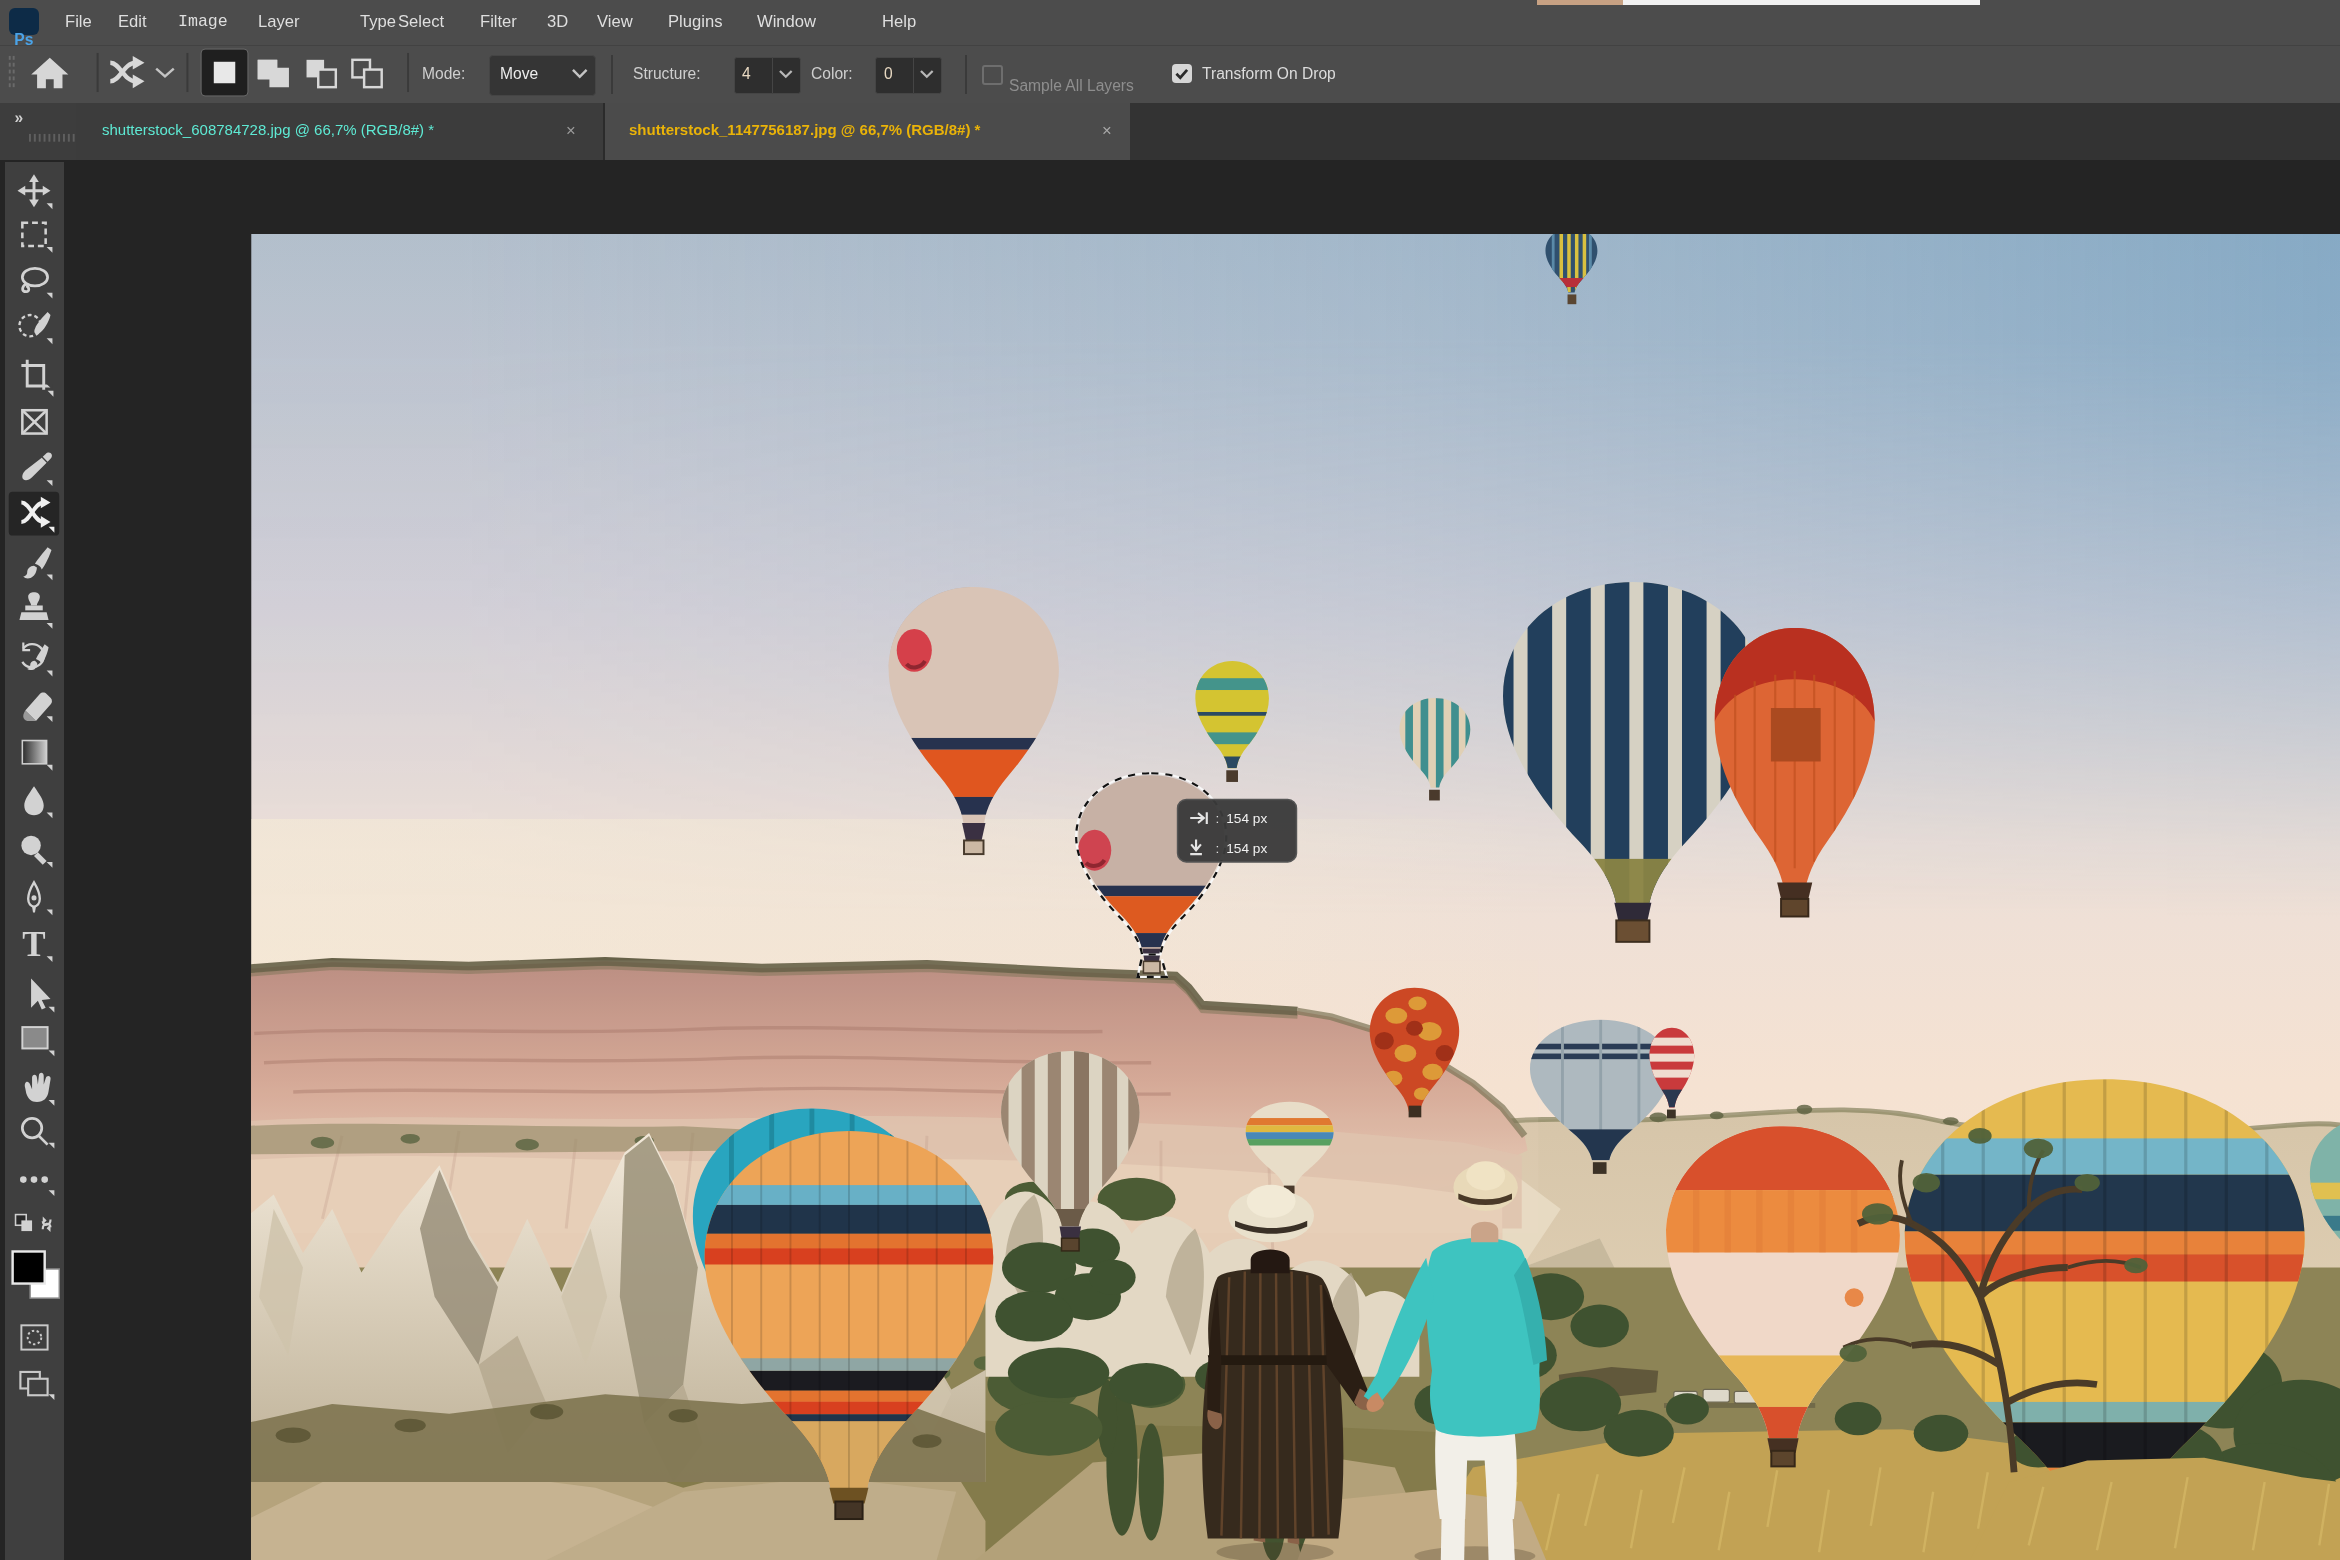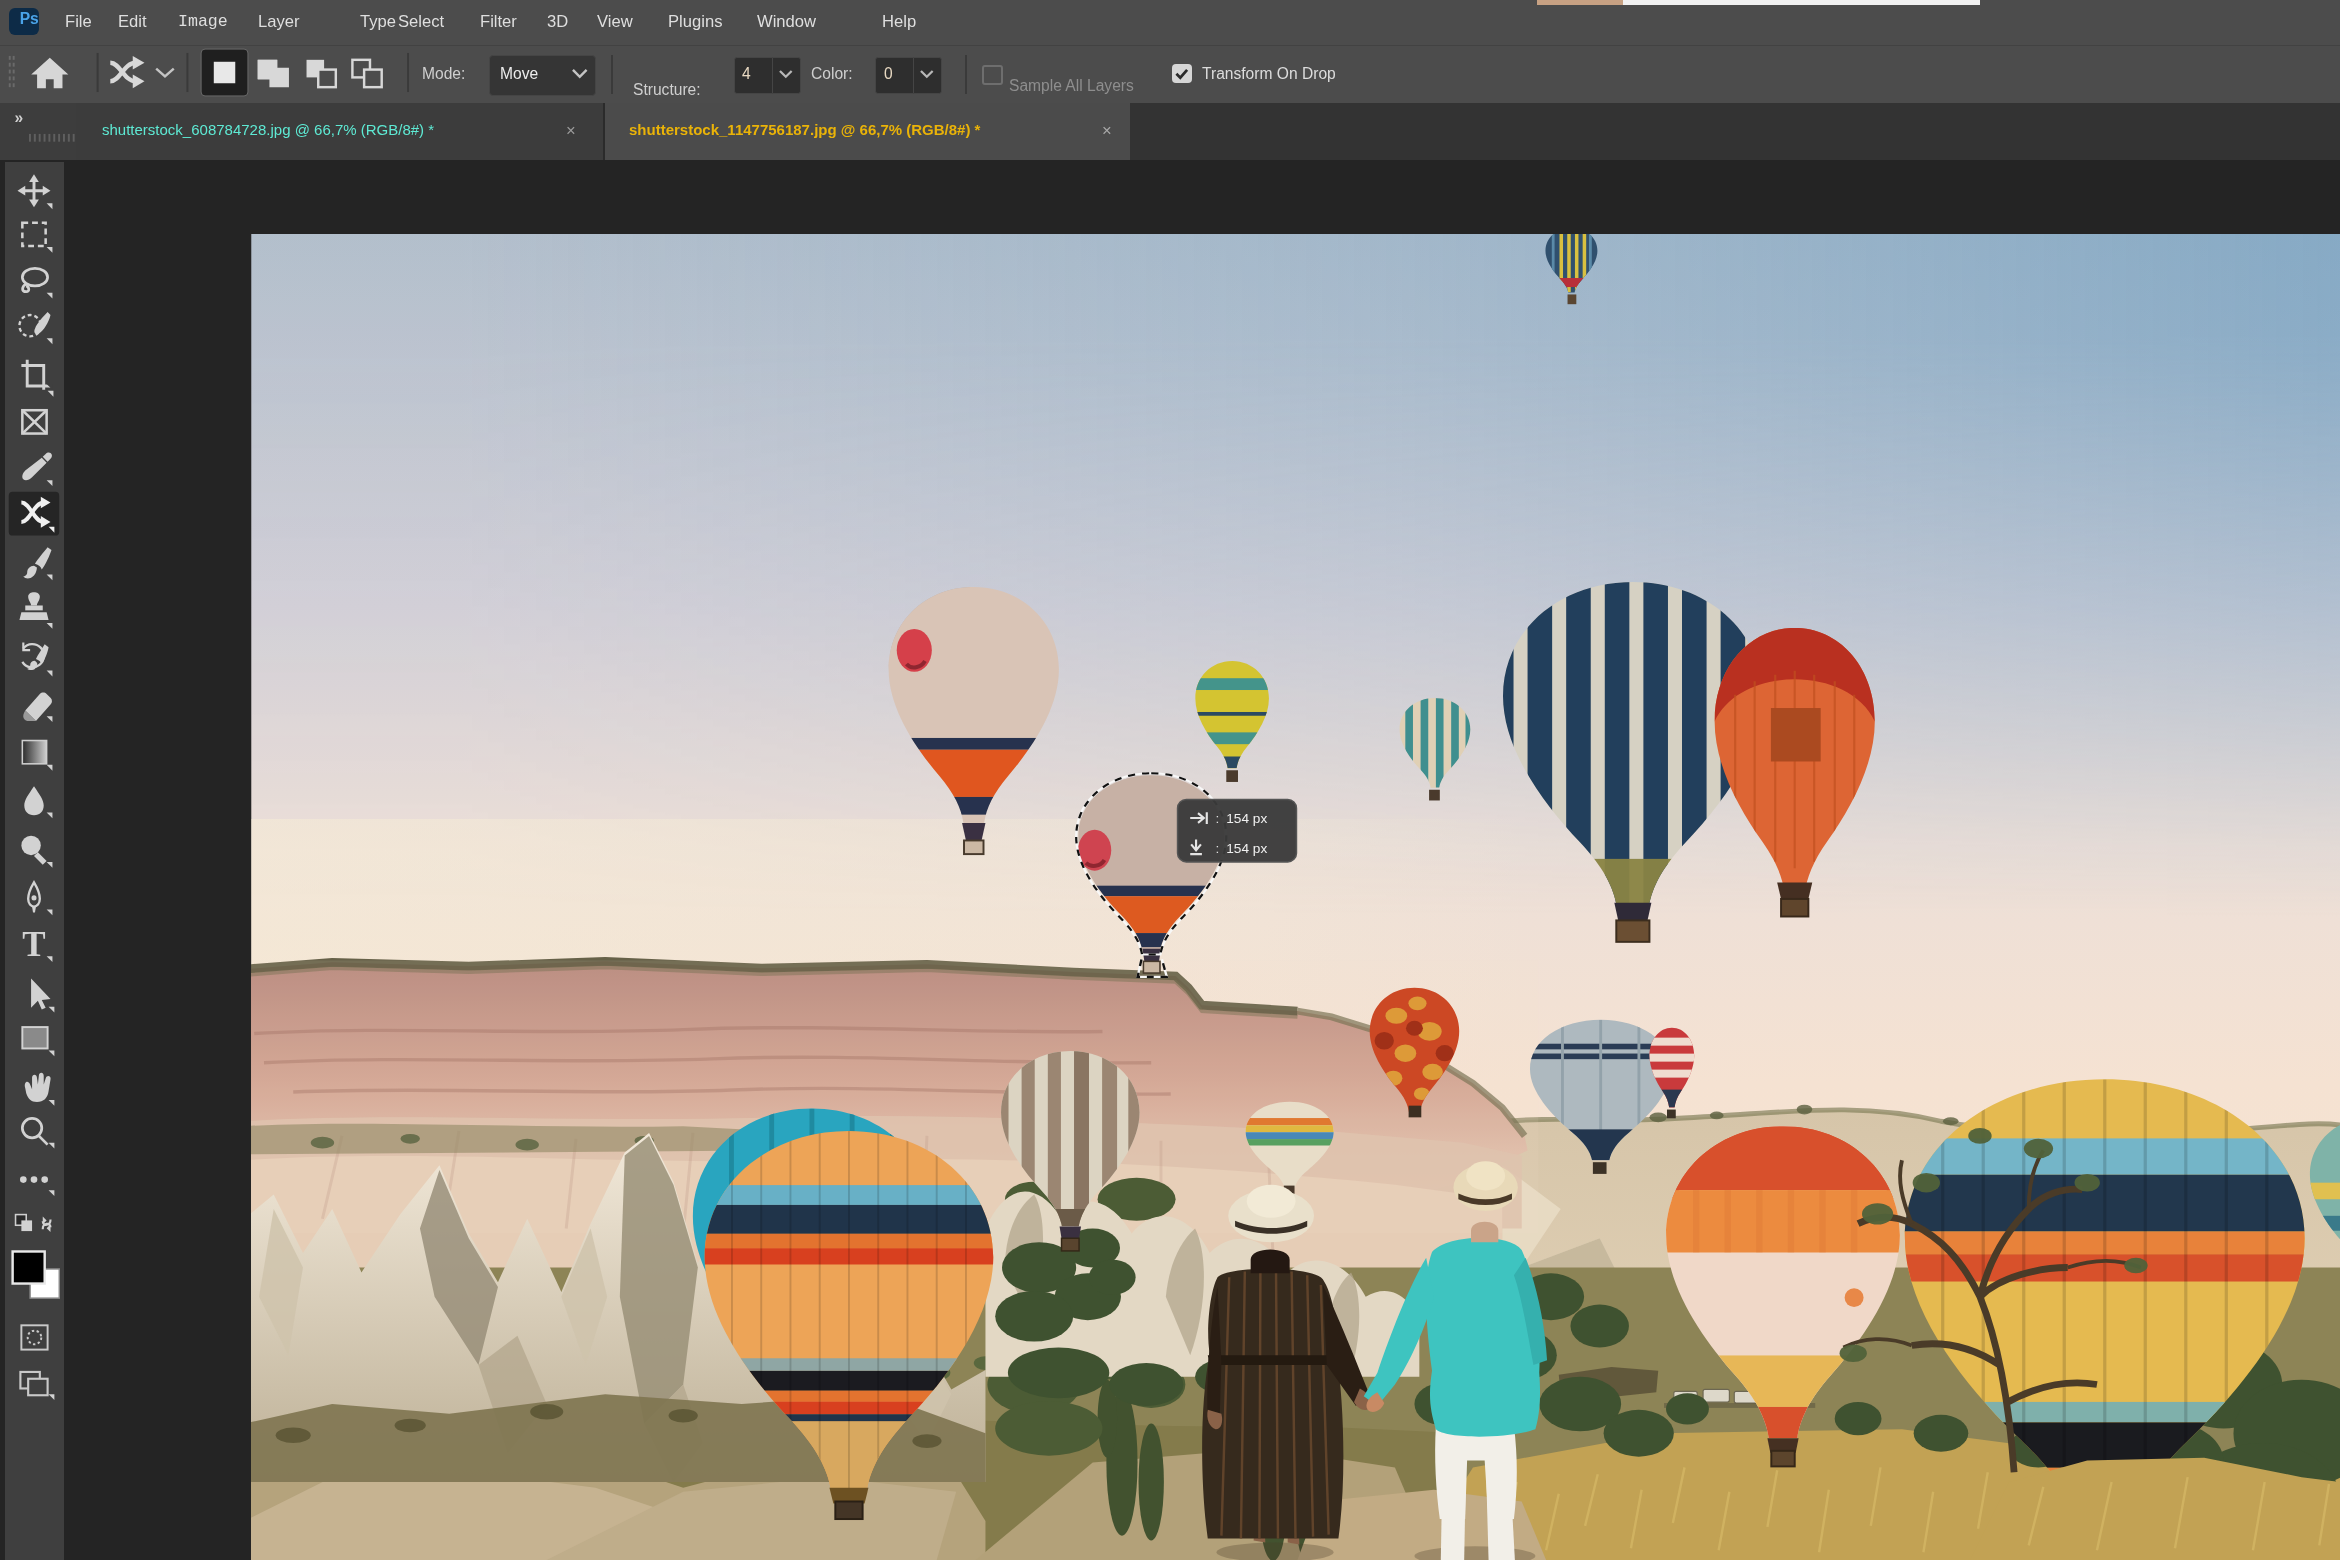--- a/index.html
+++ b/index.html
@@ -13,21 +13,21 @@
   .osep{position:absolute;top:8.8px;width:2px;height:39px;background:#3a3a3a;}
   #tabbar{left:0;top:103px;width:2341px;height:57px;background:#333333;}
   .tabtxt{position:absolute;top:17.6px;font-size:15px;white-space:nowrap;}
 </style>
 </head>
 <body>
 <div id="page">
 
   <div class="abs" id="menubar">
     <div class="abs" style="left:8.8px;top:7.8px;width:30px;height:27px;background:#0d2b47;border-radius:5.9px;"></div>
-    <div class="abs" style="left:8.8px;top:5px;width:30px;height:27px;text-align:right;font-size:15.6px;font-weight:bold;color:#4aa3e8;line-height:27px;">Ps</div>
+    <div class="abs" style="left:8.8px;top:26px;width:30px;height:27px;text-align:center;font-size:15.6px;font-weight:bold;color:#4aa3e8;line-height:27px;">Ps</div>
     <span class="mi" style="left:65px;">File</span>
     <span class="mi" style="left:118px;">Edit</span>
     <span class="mi" style="left:178px;font-family:Liberation Mono, monospace;">Image</span>
     <span class="mi" style="left:258px;">Layer</span>
     <span class="mi" style="left:333px;margin-left:27px;">Type</span>
     <span class="mi" style="left:398px;">Select</span>
     <span class="mi" style="left:480px;">Filter</span>
     <span class="mi" style="left:547px;">3D</span>
     <span class="mi" style="left:597px;">View</span>
     <span class="mi" style="left:668px;">Plugins</span>
@@ -81,21 +81,21 @@
       <rect x="373" y="24" width="18" height="18" fill="#4c4c4c" stroke="#d8d8d8" stroke-width="2.5"></rect>
       <rect x="417" y="7" width="2" height="40" fill="#3a3a3a"></rect>
     </svg>
     <span class="olabel" style="left:422px;">Mode:</span>
     <div class="abs" style="left:489px;top:8.8px;width:105px;height:39px;background:#353535;border:1px solid #454545;border-radius:3.9px;"></div>
     <span class="olabel" style="left:500px;color:#ececec;">Move</span>
     <svg class="abs" style="left:570px;top:20.5px;" width="19.5" height="13.7" viewBox="0 0 20 14">
         <path d="M3 3 L10 10 L17 3" stroke="#c4c4c4" stroke-width="2.5" fill="none"></path>
       </svg>
     <div class="osep" style="left:611px;"></div>
-    <span class="olabel" style="left:633px;margin-top:16px;">Structure:</span>
+    <span class="olabel" style="left:633px;">Structure:</span>
     <div class="abs" style="left:734px;top:10.7px;width:37px;height:35px;background:#2e2e2e;border:1px solid #454545;border-radius:2.9px 0 0 2.9px;"></div>
     <span class="olabel" style="left:742px;color:#e8d9c2;">4</span>
     <div class="abs" style="left:772px;top:10.7px;width:27px;height:35px;background:#2e2e2e;border:1px solid #454545;border-radius:0 2.9px 2.9px 0;"></div>
     <svg class="abs" style="left:777px;top:22.4px;" width="17.6" height="12.7" viewBox="0 0 18 13">
         <path d="M3 3 L9 9 L15 3" stroke="#b8b8b8" stroke-width="2.3" fill="none"></path>
       </svg>
     <span class="olabel" style="left:811px;">Color:</span>
     <div class="abs" style="left:875px;top:10.7px;width:37px;height:35px;background:#2e2e2e;border:1px solid #454545;border-radius:2.9px 0 0 2.9px;"></div>
     <span class="olabel" style="left:884px;color:#e8d9c2;">0</span>
     <div class="abs" style="left:913px;top:10.7px;width:27px;height:35px;background:#2e2e2e;border:1px solid #454545;border-radius:0 2.9px 2.9px 0;"></div>

